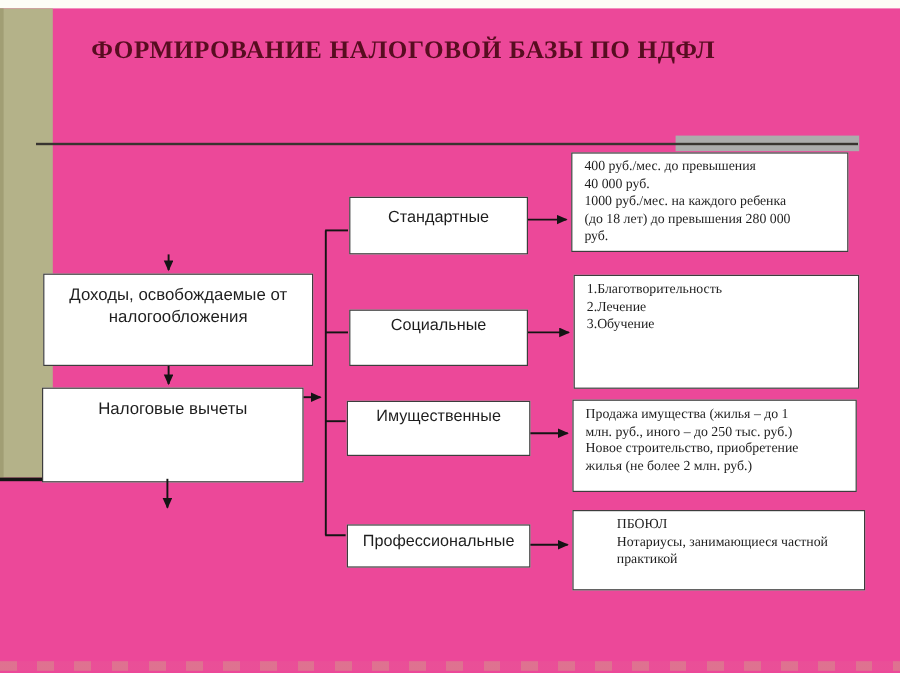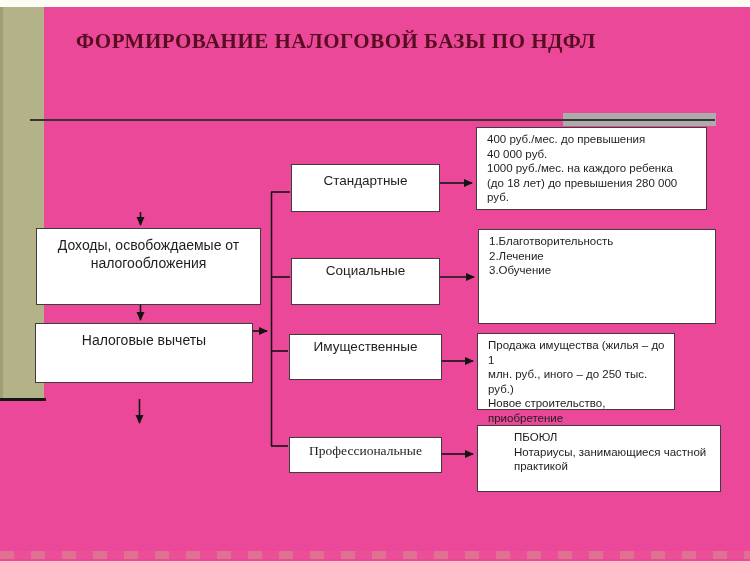--- a/index.html
+++ b/index.html
@@ -60,20 +60,21 @@
   }
   .mbox{
     font-size:13.5px;line-height:16px;
     text-align:center;
     padding-top:4px;
   }
   .rbox{
     font-size:11.5px;line-height:14.5px;
     text-align:left;
     padding:4px 8px 4px 10px;
+    font-family:Liberation Serif, serif;
   }
   svg.overlay{
     position:absolute;left:0;top:0;width:750px;height:561px;
     pointer-events:none;
   }
   svg.overlay line{stroke:#141414;stroke-width:1.6;}
 </style>
 </head>
 <body>
 
@@ -85,42 +86,42 @@
   <div class="title-underline"></div>
   <div class="left-edge-line"></div>
   <div class="bottom-pattern"></div>
 
   <div class="slide-title">ФОРМИРОВАНИЕ НАЛОГОВОЙ БАЗЫ ПО НДФЛ</div>
 
 
   <div class="box lbox" style="left:36px;top:228px;width:225px;height:77px;">Доходы, освобождаемые от
 налогообложения</div>
 
-  <div class="box lbox" style="left:35px;top:323px;width:218px;height:60px;">Налоговые вычеты</div>
+  <div class="box lbox" style="left:35px;top:323px;width:218px;height:79px;">Налоговые вычеты</div>
 
 
   <div class="box mbox" style="left:291px;top:164px;width:149px;height:48px;padding-top:8px;text-align:center;">Стандартные</div>
 
   <div class="box mbox" style="left:291px;top:258px;width:149px;height:47px;">Социальные</div>
 
   <div class="box mbox" style="left:289px;top:334px;width:153px;height:46px;text-align:center;">Имущественные</div>
 
-  <div class="box mbox" style="left:289px;top:437px;width:153px;height:36px;padding-top:5px;font-family:Liberation Serif, serif;">Профессиональные</div>
+  <div class="box mbox" style="left:289px;top:437px;width:153px;height:36px;padding-top:5px;">Профессиональные</div>
 
   <div class="box rbox" style="left:476px;top:127px;width:231px;height:83px;">400 руб./мес. до превышения
 40 000 руб.
 1000 руб./мес. на каждого ребенка
 (до 18 лет) до превышения 280 000
 руб.</div>
 
   <div class="box rbox" style="left:478px;top:229px;width:238px;height:95px;">1.Благотворительность
 2.Лечение
 3.Обучение</div>
 
-  <div class="box rbox" style="left:477px;top:333px;width:198px;height:77px;">Продажа имущества (жилья – до 1
+  <div class="box rbox" style="left:477px;top:333px;width:237px;height:77px;">Продажа имущества (жилья – до 1
 млн. руб., иного – до 250 тыс. руб.)
 Новое строительство, приобретение
 жилья (не более 2 млн. руб.)</div>
 
   <div class="box rbox" style="left:477px;top:425px;width:244px;height:67px;padding-left:36px;">ПБОЮЛ
 Нотариусы, занимающиеся частной
 практикой</div>
 
   <svg class="overlay" viewBox="0 0 750 561" xmlns="http://www.w3.org/2000/svg">
     <defs>

